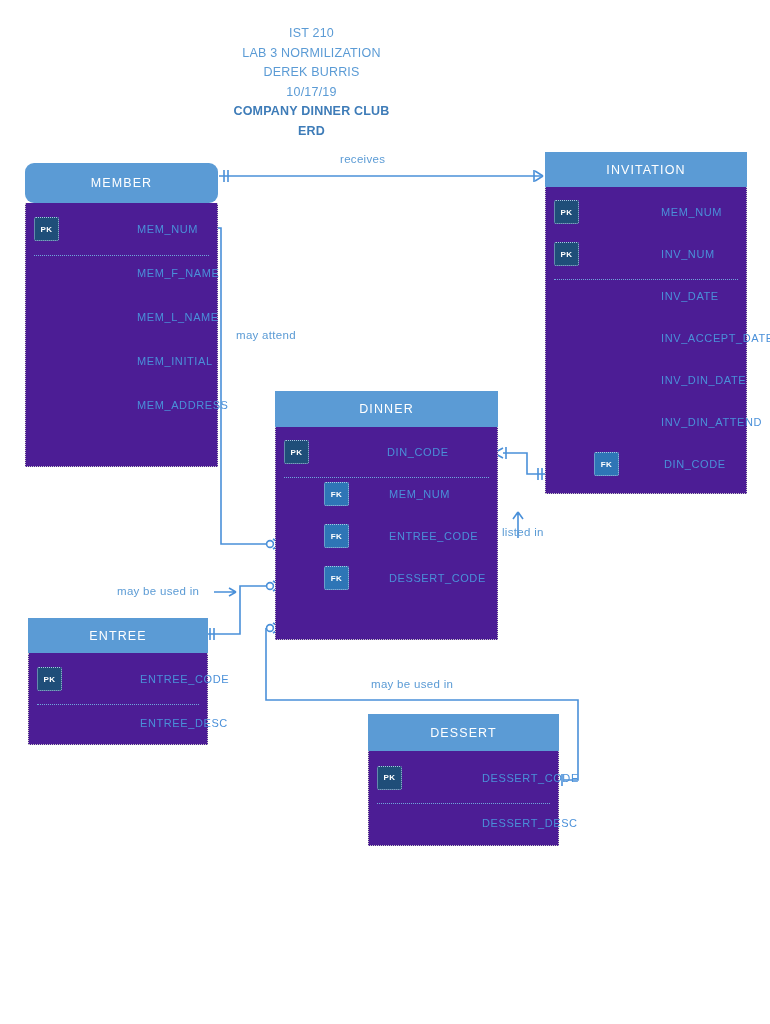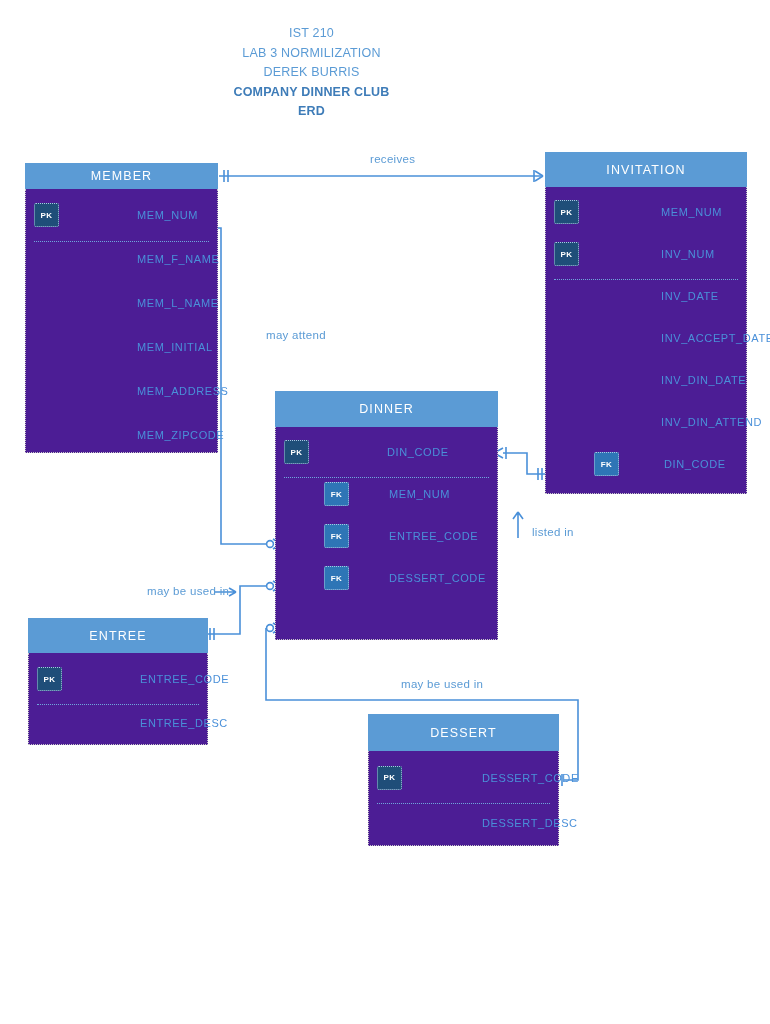--- a/index.html
+++ b/index.html
@@ -48,34 +48,34 @@
     white-space:nowrap;
     padding-left:43px;
   }
   .pk-sep{
     position:absolute;left:8px;right:8px;height:0;
     border-top:1px dotted #6FA8DC;
   }
   .rel-label{
     position:absolute;color:#5B9BD5;font-size:11.5px;letter-spacing:.3px;
     white-space:nowrap;
-    margin-left:30px;
   }
   .conn-svg{position:absolute;left:0;top:0;width:770px;height:1024px;
     pointer-events:none;overflow:visible;}
 </style>
 </head>
 <body>
 
 <div id="canvas">
 
   <div class="title-block">
     <div>IST 210</div>
     <div>LAB 3 NORMILIZATION</div>
     <div>DEREK BURRIS</div>
+    <div>10/17/19</div>
     <div class="strong">COMPANY DINNER CLUB</div>
     <div class="strong">ERD</div>
   </div>
 
   <svg class="conn-svg">
     <defs>
       <g id="cfoot"></g>
     </defs>
 
     <line x1="219" y1="176" x2="543" y2="176" stroke="#4A90D9" stroke-width="1.6"></line>
@@ -114,41 +114,38 @@
     <line x1="558" y1="774" x2="558" y2="786" stroke="#4A90D9" stroke-width="1.6"></line>
   </svg>
 
   <div class="rel-label" style="left:340px;top:153px;">receives</div>
   <div class="rel-label" style="left:236px;top:329px;">may attend</div>
   <div class="rel-label" style="left:502px;top:526px;">listed in</div>
   <div class="rel-label" style="left:117px;top:585px;">may be used in</div>
   <div class="rel-label" style="left:371px;top:678px;">may be used in</div>
 
   <div class="entity" style="left:25px;top:163px;width:193px;">
-    <div class="ent-head" style="height:26px;">MEMBER</div>
+    <div class="ent-head" style="height:40px;border-radius:9px;">MEMBER</div>
     <div class="ent-body" style="height:264px;padding-top:4px;">
       <div class="attr" style="--rowh:44px;">
         <span class="badge pk">PK</span>
         <span class="aname" style="--nx:68px;">MEM_NUM</span>
       </div>
       <div class="pk-sep" style="top:52px;"></div>
       <div class="attr" style="--rowh:44px;">
         <span class="aname" style="--nx:68px;">MEM_F_NAME</span>
       </div>
       <div class="attr" style="--rowh:44px;">
         <span class="aname" style="--nx:68px;">MEM_L_NAME</span>
       </div>
       <div class="attr" style="--rowh:44px;">
         <span class="aname" style="--nx:68px;">MEM_INITIAL</span>
       </div>
       <div class="attr" style="--rowh:44px;">
         <span class="aname" style="--nx:68px;">MEM_ADDRESS</span>
-      </div>
-      <div class="attr" style="--rowh:44px;">
-        <span class="aname" style="--nx:68px;">MEM_ZIPCODE</span>
       </div>
     </div>
   </div>
 
   <div class="entity" style="left:545px;top:152px;width:202px;border-radius:20px;">
     <div class="ent-head" style="height:35px;">INVITATION</div>
     <div class="ent-body" style="height:307px;padding-top:4px;">
       <div class="attr" style="--rowh:42px;">
         <span class="badge pk">PK</span>
         <span class="aname" style="--nx:72px;">MEM_NUM</span>

